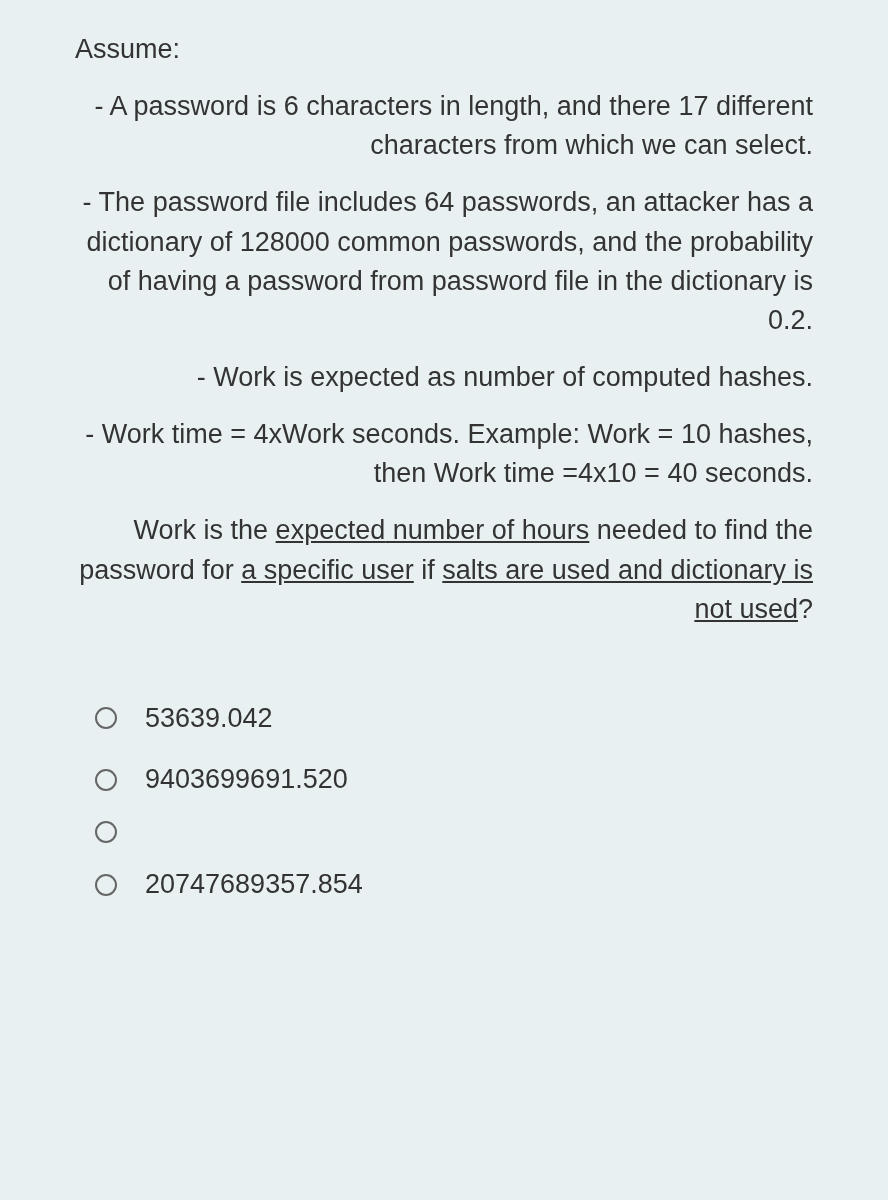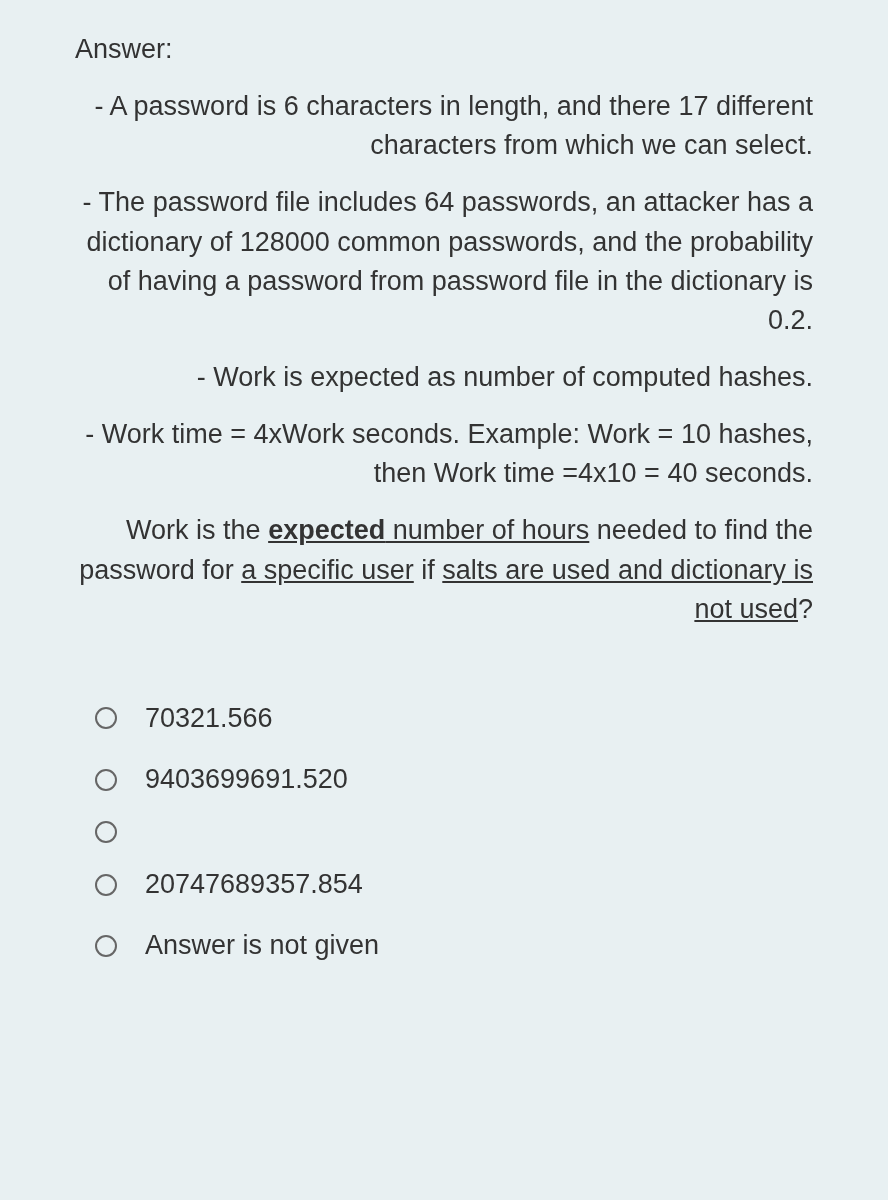--- a/index.html
+++ b/index.html
@@ -21,21 +21,21 @@
     margin-bottom: 18px;
   }
   .para {
     margin-bottom: 18px;
     text-align: right;
   }
   .underline {
     text-decoration: underline;
   }
   .bold {
-    font-weight: bold;
+    font-weight: normal;
   }
   .options {
     margin-top: 70px;
     padding-left: 20px;
   }
   .option-row {
     display: flex;
     align-items: center;
     margin-bottom: 22px;
   }
@@ -48,44 +48,40 @@
     flex-shrink: 0;
     background: transparent;
   }
   .option-label {
     font-size: 27px;
   }
 </style>
 </head>
 <body>
 
-<div class="heading">Answer:</div>
+<div class="heading">Assume:</div>
 
 <div class="para">- A password is 6 characters in length, and there 17 different characters from which we can select.</div>
 <div class="para">- The password file includes 64 passwords, an attacker has a dictionary of 128000 common passwords, and the probability of having a password from password file in the dictionary is 0.2.</div>
 <div class="para">- Work is expected as number of computed hashes.</div>
 <div class="para">- Work time = 4xWork seconds. Example: Work = 10 hashes, then Work time =4x10 = 40 seconds.</div>
 
 <div class="para">
   <span>Work is the </span><span class="underline bold">expected</span><span class="underline"> number of hours</span><span> needed to find the password for </span><span class="underline">a specific user</span><span> if </span><span class="underline">salts are used and dictionary is not used</span><span>?</span>
 </div>
 
 <div class="options">
   <div class="option-row">
     <div class="radio"></div>
-    <div class="option-label">70321.566</div>
+    <div class="option-label">53639.042</div>
   </div>
   <div class="option-row">
     <div class="radio"></div>
     <div class="option-label">9403699691.520</div>
   </div>
   <div class="option-row">
     <div class="radio"></div>
   </div>
   <div class="option-row">
     <div class="radio"></div>
     <div class="option-label">20747689357.854</div>
   </div>
-  <div class="option-row">
-    <div class="radio"></div>
-    <div class="option-label">Answer is not given</div>
-  </div>
 </div>
 
 </body></html>

